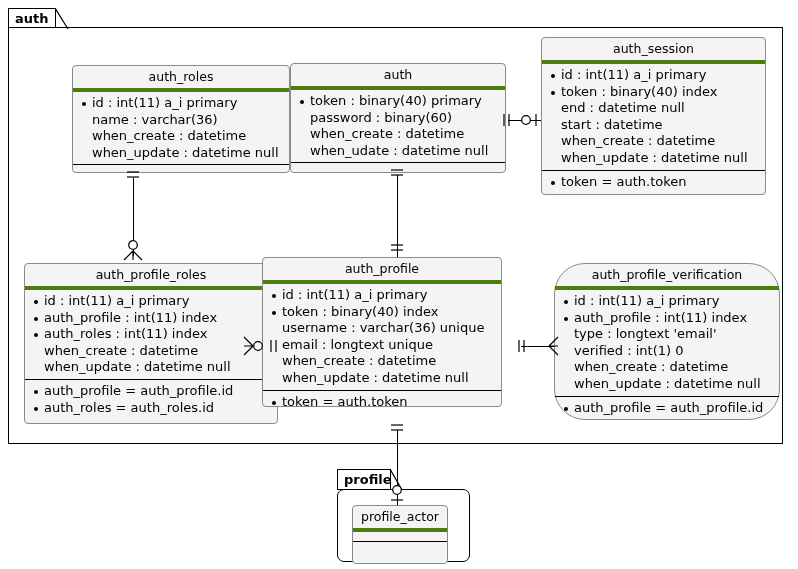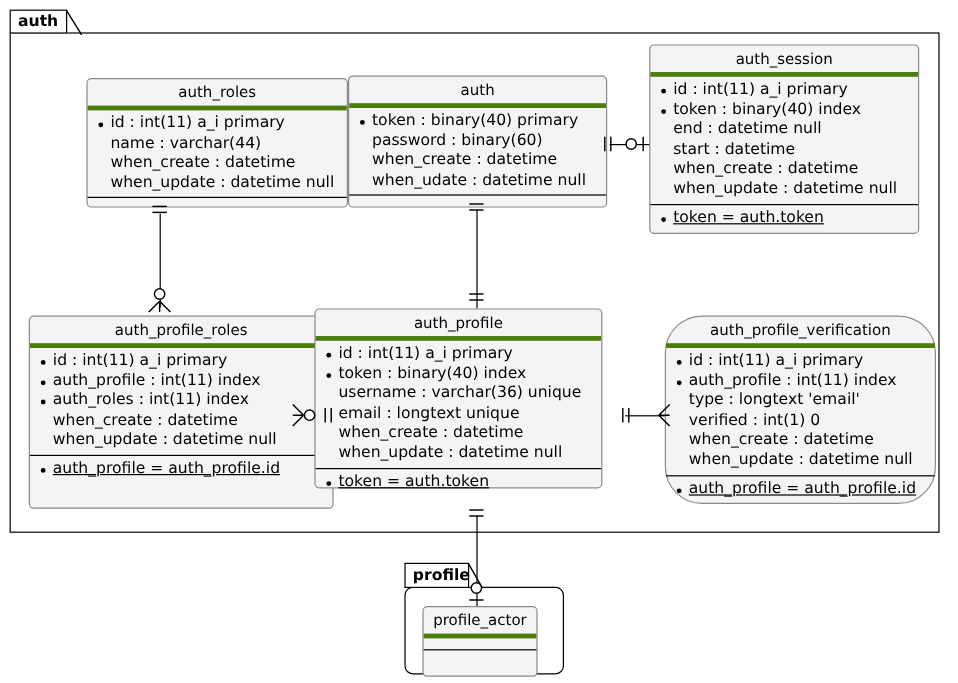--- a/index.html
+++ b/index.html
@@ -37,21 +37,21 @@
     box-shadow:0 0 0 0 transparent;
   }
   .entity .e-title{
     text-align:center;font-size:12.5px;line-height:22px;height:22px;
     border-bottom:4px solid #4d7c0f;white-space:nowrap;overflow:hidden;
   }
   .entity .e-sect{
     padding:3px 7px 3px 6px;
     border-bottom:1px solid #000000;
   }
-  .entity .e-sect:last-child{border-bottom:none;text-decoration:underline;}
+  .entity .e-sect:last-child{border-bottom:none;}
   .entity .e-sect.empty{height:9px;padding:0;}
   .entity .e-row{
     font-size:13px;line-height:16.6px;white-space:nowrap;
     position:relative;padding-left:13px;
   }
   .entity .e-row.key:before{
     content:"";position:absolute;left:3px;top:7px;
     width:4px;height:4px;border-radius:50%;background:#000000;
   }
 
@@ -132,21 +132,21 @@
   </svg>
   <svg class="deco" style="left:384px;top:484px;width:28px;height:26px;">
     <circle cx="13" cy="6" r="4.3"></circle>
     <line x1="7" y1="16" x2="19" y2="16"></line>
   </svg>
 
   <div class="entity" style="left:32px;top:65px;width:218px;height:108px;margin-left:40px;">
     <div class="e-title">auth_roles</div>
     <div class="e-sect">
       <div class="e-row key">id : int(11) a_i primary</div>
-      <div class="e-row">name : varchar(44)</div>
+      <div class="e-row">name : varchar(36)</div>
       <div class="e-row">when_create : datetime</div>
       <div class="e-row">when_update : datetime null</div>
     </div>
     <div class="e-sect empty"></div>
   </div>
 
   <div class="entity" style="left:290px;top:63px;width:216px;height:110px;">
     <div class="e-title">auth</div>
     <div class="e-sect">
       <div class="e-row key">token : binary(40) primary</div>
@@ -176,20 +176,21 @@
     <div class="e-title">auth_profile_roles</div>
     <div class="e-sect">
       <div class="e-row key">id : int(11) a_i primary</div>
       <div class="e-row key">auth_profile : int(11) index</div>
       <div class="e-row key">auth_roles : int(11) index</div>
       <div class="e-row">when_create : datetime</div>
       <div class="e-row">when_update : datetime null</div>
     </div>
     <div class="e-sect">
       <div class="e-row key">auth_profile = auth_profile.id</div>
+      <div class="e-row key">auth_roles = auth_roles.id</div>
     </div>
   </div>
 
   <div class="entity" style="left:262px;top:257px;width:240px;height:150px;">
     <div class="e-title">auth_profile</div>
     <div class="e-sect">
       <div class="e-row key">id : int(11) a_i primary</div>
       <div class="e-row key">token : binary(40) index</div>
       <div class="e-row">username : varchar(36) unique</div>
       <div class="e-row">email : longtext unique</div>

